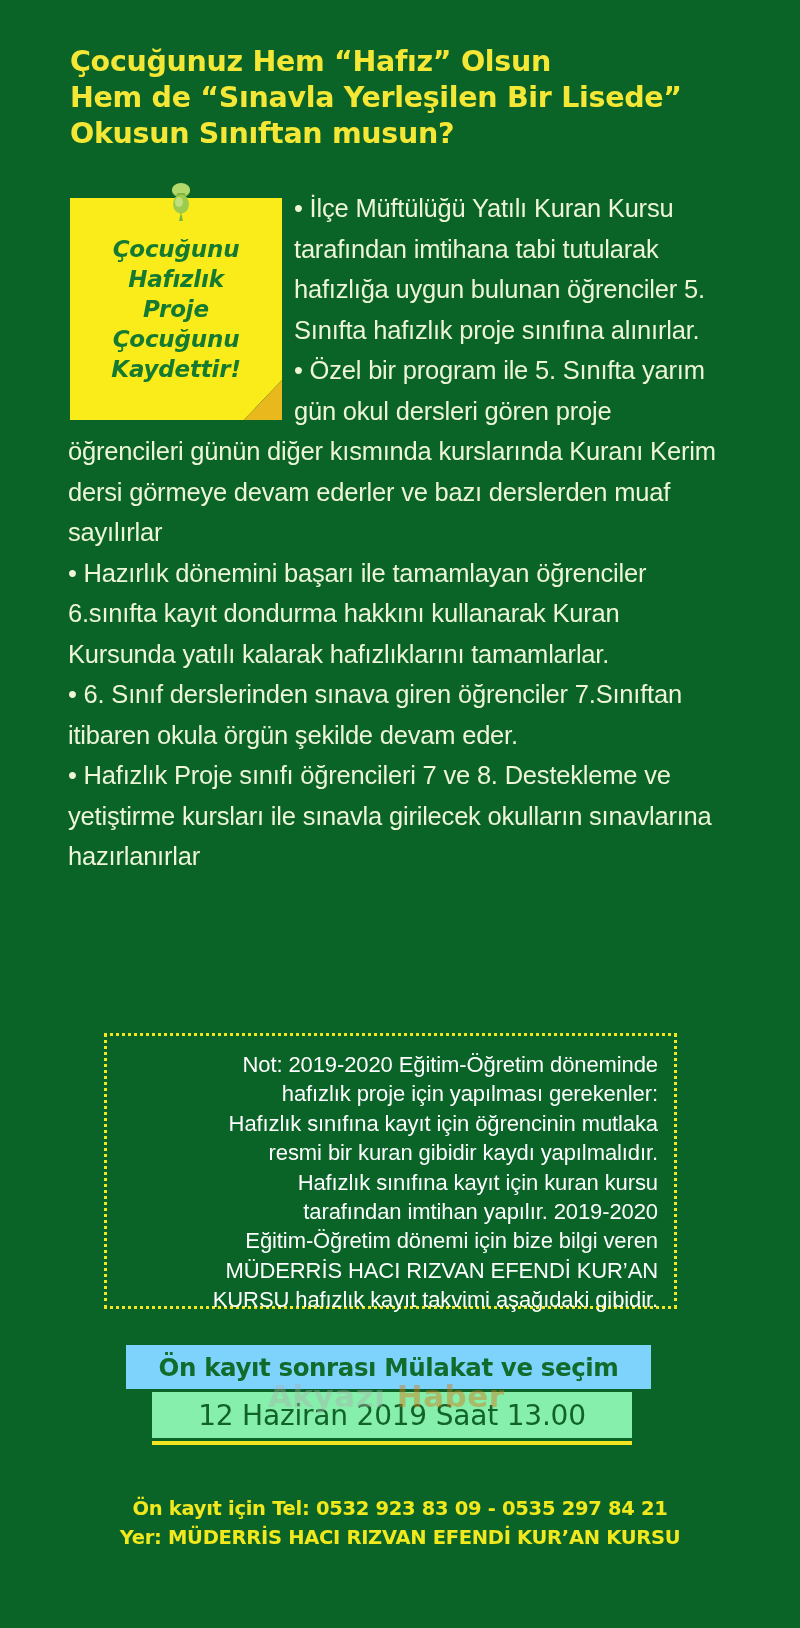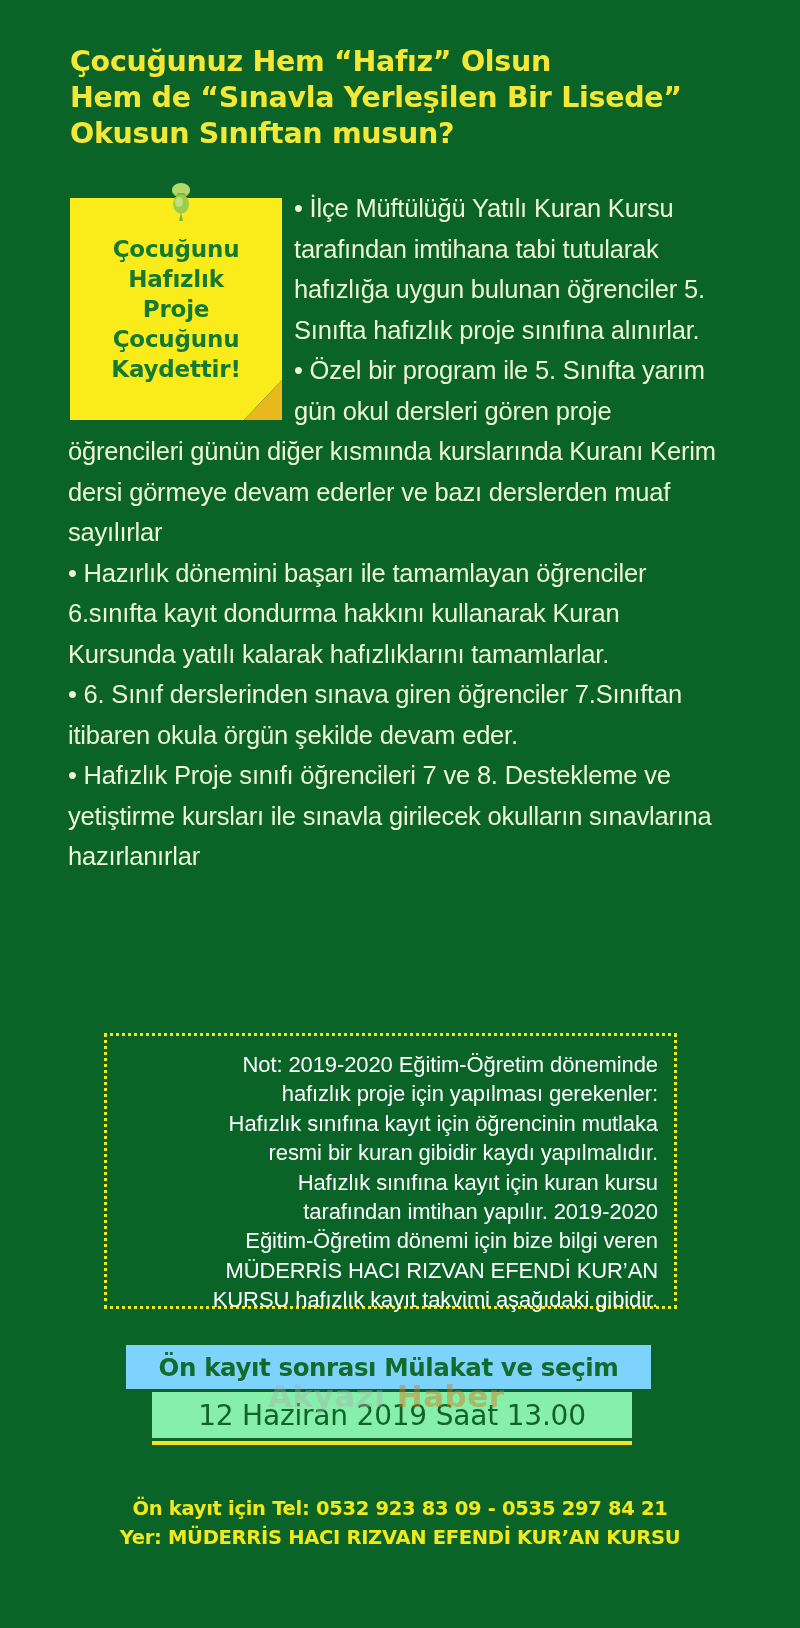--- a/index.html
+++ b/index.html
@@ -67,21 +67,21 @@
     right: 0;
     top: 36px;
     text-align: center;
     color: #147a32;
     font-family: "DejaVu Sans", sans-serif;
     font-weight: 700;
     font-size: 23px;
     line-height: 30px;
     letter-spacing: -0.2px;
   }
-  .note-text span { display: block; }
+  .note-text span { display: block; font-style: italic; }
 
   .pin {
     position: absolute;
     left: 96px;
     top: -16px;
     width: 30px;
     height: 40px;
     z-index: 3;
   }
 

